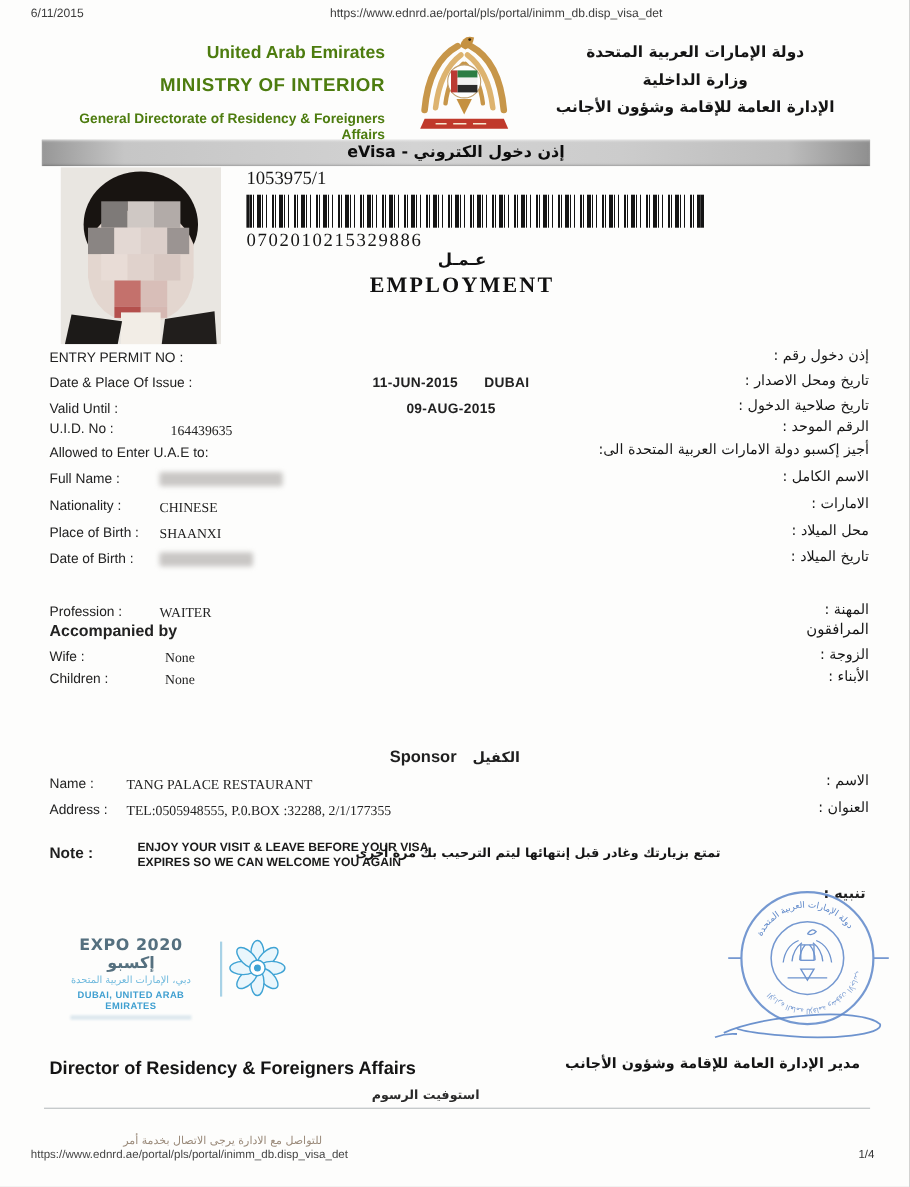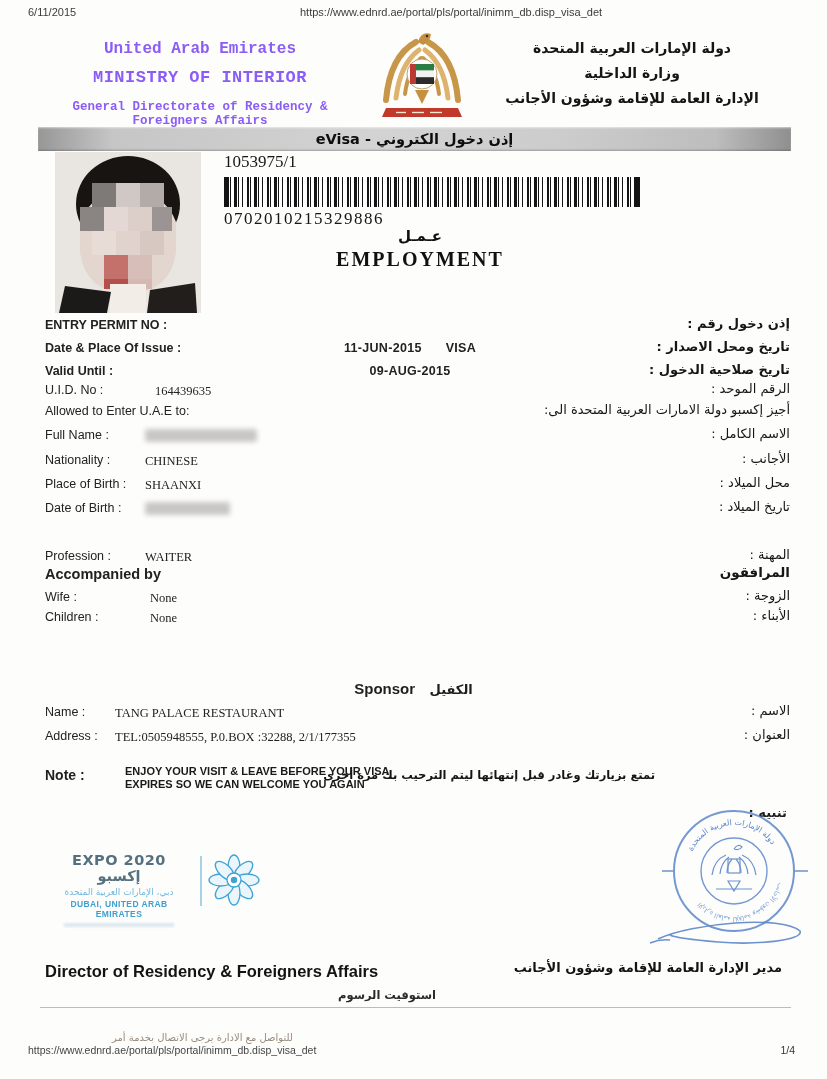--- a/index.html
+++ b/index.html
@@ -2,29 +2,29 @@
 <html><head>
 <meta charset="utf-8">
 <style>
   * { margin:0; padding:0; box-sizing:border-box; }
   body { background:#888; font-family:"Liberation Sans", sans-serif; }
   .sheet {
     position:relative; width:827px; height:1079px; margin:0 auto;
     background:#fdfdfc; color:#1f1f1f; overflow:hidden;
   }
   .ar { font-family:"DejaVu Sans", sans-serif; direction:rtl; unicode-bidi:isolate; }
-  .b { font-weight:bold; }
+  .b { font-weight:normal; }
 
   
   .meta-date { position:absolute; left:28px; top:6px; font-size:11px; color:#3c3c3c; }
   .meta-url  { position:absolute; left:300px; top:6px; font-size:11px; color:#3c3c3c; }
 
   
-  .hdr-en { position:absolute; left:50px; top:40px; width:300px; text-align:center;
-            font-family:Liberation Mono, monospace; font-weight:bold; color:#8b5cf6; }
+  .hdr-en { position:absolute; left:50px; top:40px; width:300px; text-align:right;
+            font-family:Liberation Sans, sans-serif; font-weight:bold; color:#4d7c0f; }
   .hdr-en .l1 { font-size:16px; margin-bottom:10px; }
   .hdr-en .l2 { font-size:17px; letter-spacing:.5px; margin-bottom:13px; }
   .hdr-en .l3 { font-size:12.5px; }
   .hdr-ar { position:absolute; right:40px; top:40px; width:310px; text-align:center;
             font-family:"DejaVu Sans", sans-serif; direction:rtl; font-weight:bold; color:#151515; }
   .hdr-ar div { font-size:14px; margin-bottom:9px; }
   .emblem { position:absolute; left:372px; top:26px; width:100px; height:100px; }
 
   
   .banner { position:absolute; left:38px; right:36px; top:127px; height:24px;
@@ -174,21 +174,21 @@
   <div class="vtype-en">EMPLOYMENT</div>
 
   <div class="drow" style="top:318px">
     <span class="lbl b">ENTRY PERMIT NO :</span>
     <span class="lbl-ar b">إذن دخول رقم :</span>
   </div>
 
   <div class="drow" style="top:341px">
     <span class="lbl b">Date &amp; Place Of Issue :</span>
     <span class="val-c">
-      <span>11-JUN-2015</span><span class="gap"></span><span>VISA</span>
+      <span>11-JUN-2015</span><span class="gap"></span><span>DUBAI</span>
     </span>
     <span class="lbl-ar b">تاريخ ومحل الاصدار :</span>
   </div>
 
   <div class="drow" style="top:364px">
     <span class="lbl b">Valid Until :</span>
     <span class="val-c">09-AUG-2015</span>
     <span class="lbl-ar b">تاريخ صلاحية الدخول :</span>
   </div>
 
@@ -205,21 +205,21 @@
 
   <div class="drow" style="top:428px">
     <span class="lbl">Full Name :</span>
     <span class="redact"></span>
     <span class="lbl-ar">الاسم الكامل :</span>
   </div>
 
   <div class="drow" style="top:453px">
     <span class="lbl">Nationality :</span>
     <span class="val-l">CHINESE</span>
-    <span class="lbl-ar">الأجانب :</span>
+    <span class="lbl-ar">الامارات :</span>
   </div>
 
   <div class="drow" style="top:477px">
     <span class="lbl">Place of Birth :</span>
     <span class="val-l">SHAANXI</span>
     <span class="lbl-ar">محل الميلاد :</span>
   </div>
 
   <div class="drow" style="top:501px">
     <span class="lbl">Date of Birth :</span>

